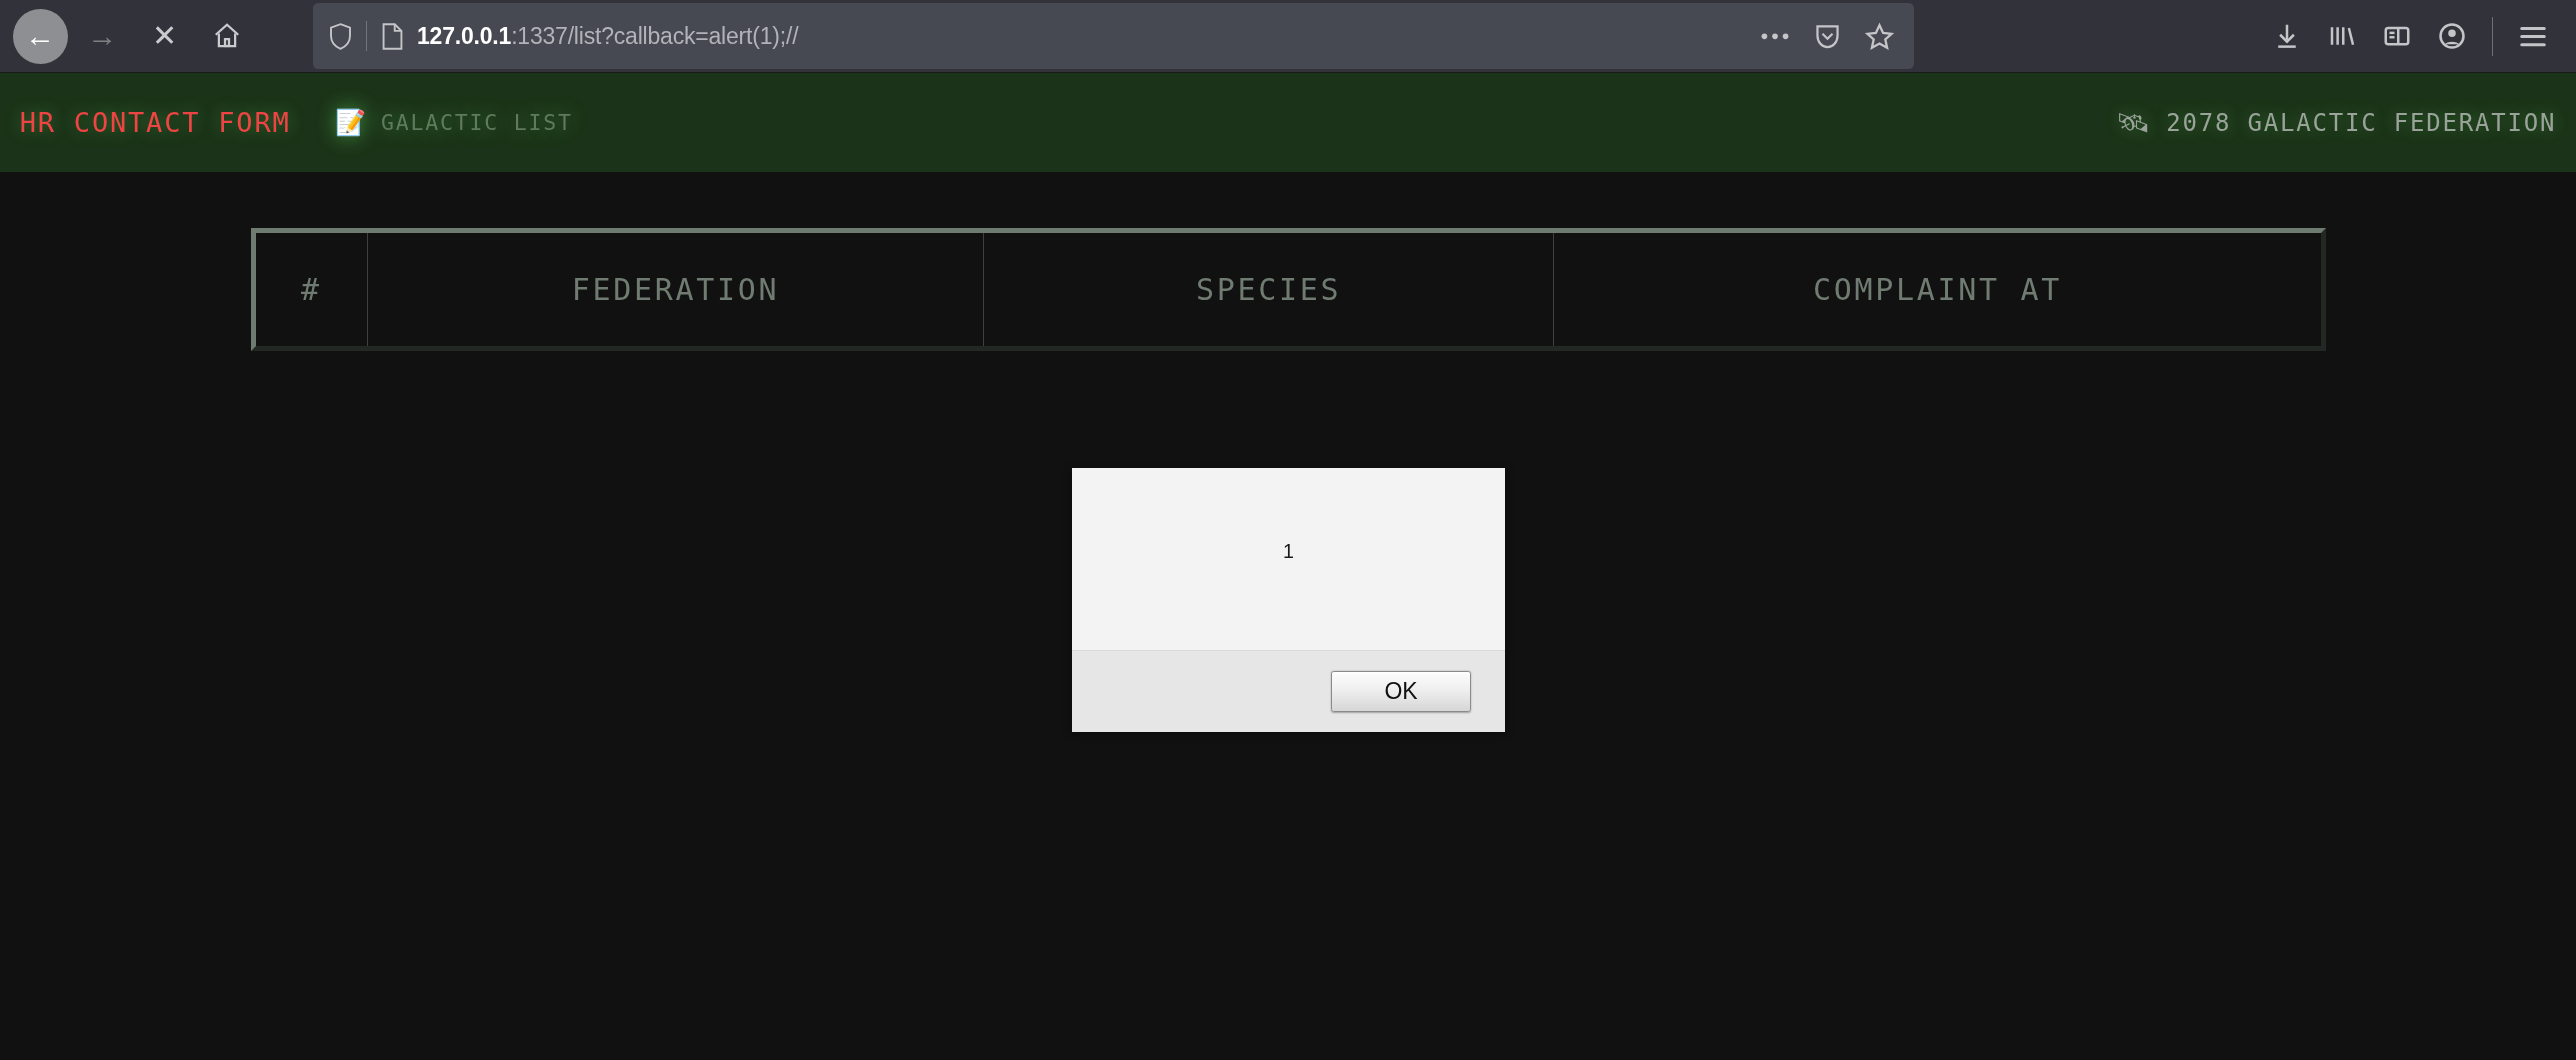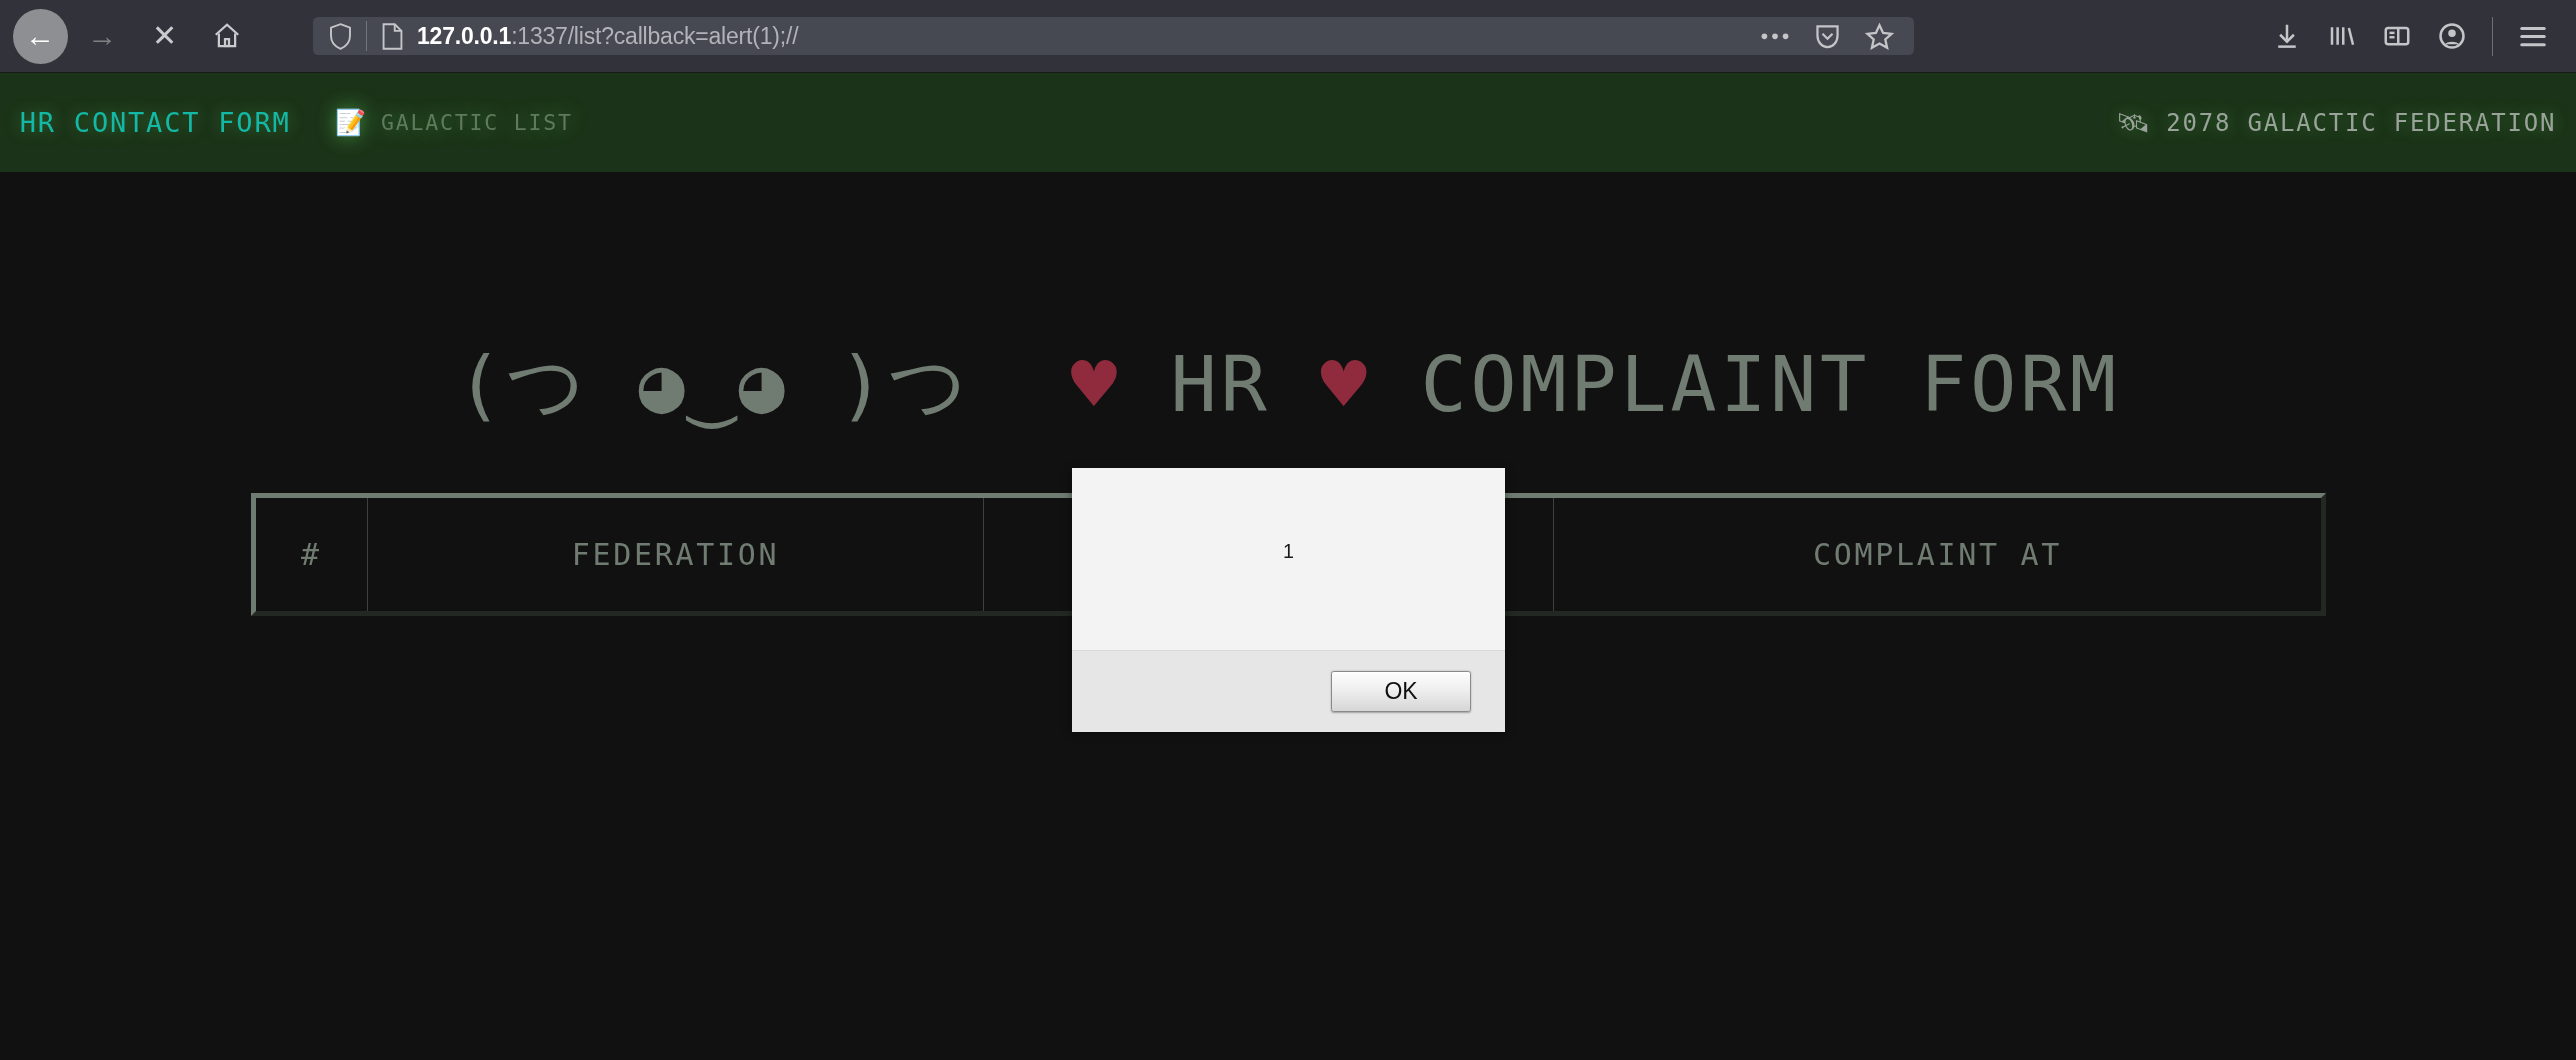--- a/index.html
+++ b/index.html
@@ -30,21 +30,21 @@
   .nav-btn.active-circle { background: #8d8f92; }
   .nav-btn svg { display: block; }
   .nav-btn .glyph { color: #c9cbce; font-size: 30px; line-height: 1; }
   .nav-btn.active-circle .glyph { color: #ffffff; }
   .nav-btn.disabled .glyph { color: #7e8084; }
 
   .url-wrap {
     flex: 0 0 auto;
     margin-left: 55px;
     width: 1601px;
-    height: 38px;
+    height: 66px;
     background: #474952;
     border-radius: 5.4px;
     display: flex;
     align-items: center;
     padding: 0 7.2px;
   }
   .url-left { display: flex; align-items: center; gap: 0; }
   .shield-icon { width: 41px; display: flex; justify-content: center; align-items: center; }
   .url-sep { width: 0.9px; height: 30px; background: #73757c; margin: 0 5.4px; }
   .page-icon { width: 39px; display: flex; justify-content: center; align-items: center; }
@@ -76,21 +76,21 @@
 
   
   .site-nav {
     position: absolute; top: 73px; left: 0;
     width: 2576px; height: 99px;
     background: #1b3318;
     display: flex; align-items: center;
     padding: 0 19.7px;
   }
   .brand {
-    color: #14b8a6;
+    color: #ef4444;
     font-family: "DejaVu Sans Mono", monospace;
     font-size: 27px;
     letter-spacing: 1.8px;
     text-shadow: 0 0 16px rgba(120,255,120,0.35);
     margin-right: 45px;
   }
   .nav-link {
     display: flex; align-items: center; gap: 12.5px;
     color: #5f7a5c;
     font-family: "DejaVu Sans Mono", monospace;
@@ -319,21 +319,20 @@
     <span>GALACTIC LIST</span>
   </span>
   <span class="fed">
     <span class="emoji">🛰</span>
     <span>2078 GALACTIC FEDERATION</span>
   </span>
 </div>
 
 <div class="page">
 
-  <h1 class="page-title"><span>(つ ◕‿◕ )つ</span>&nbsp; <span class="heart">♥</span> <span>HR</span> <span class="heart">♥</span> <span>COMPLAINT FORM</span></h1>
 
   <div class="table-wrap">
     <table class="complaints">
       <thead>
         <tr>
           <th class="col-idx">#</th>
           <th class="col-complaint">FEDERATION</th>
           <th class="col-species">SPECIES</th>
           <th class="col-submitted">COMPLAINT AT</th>
         </tr>

